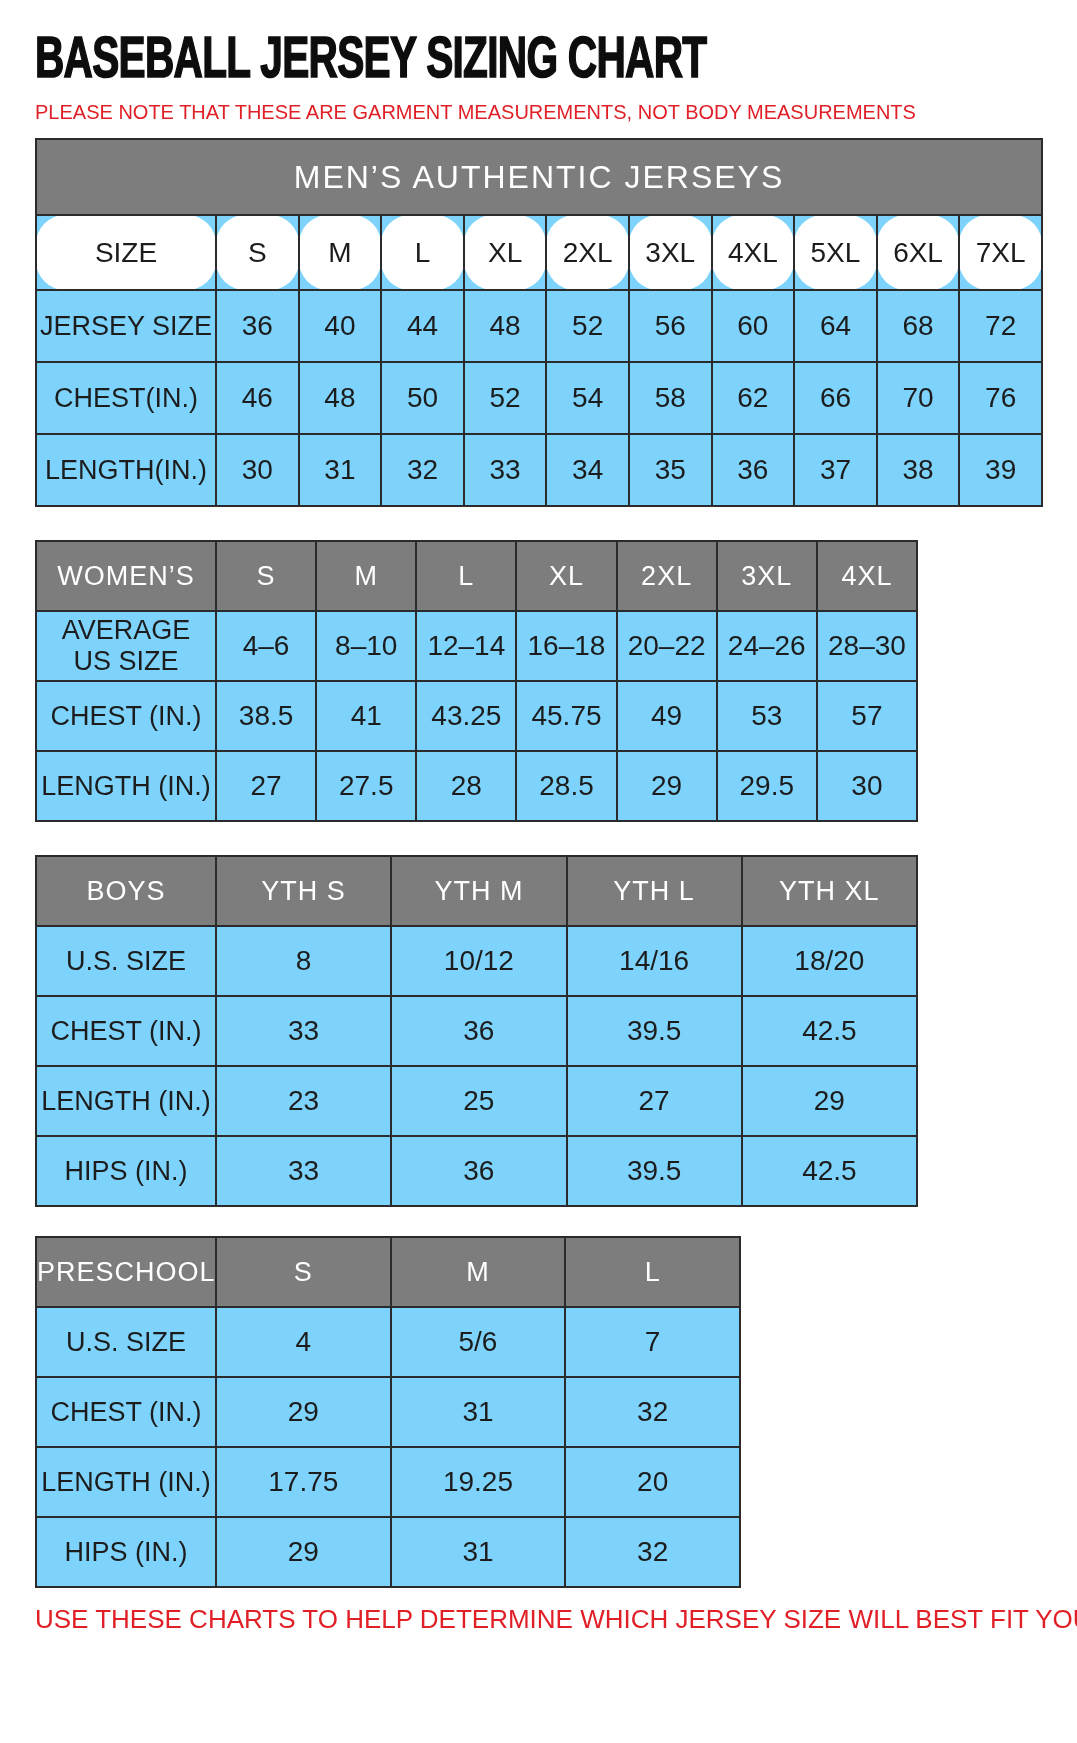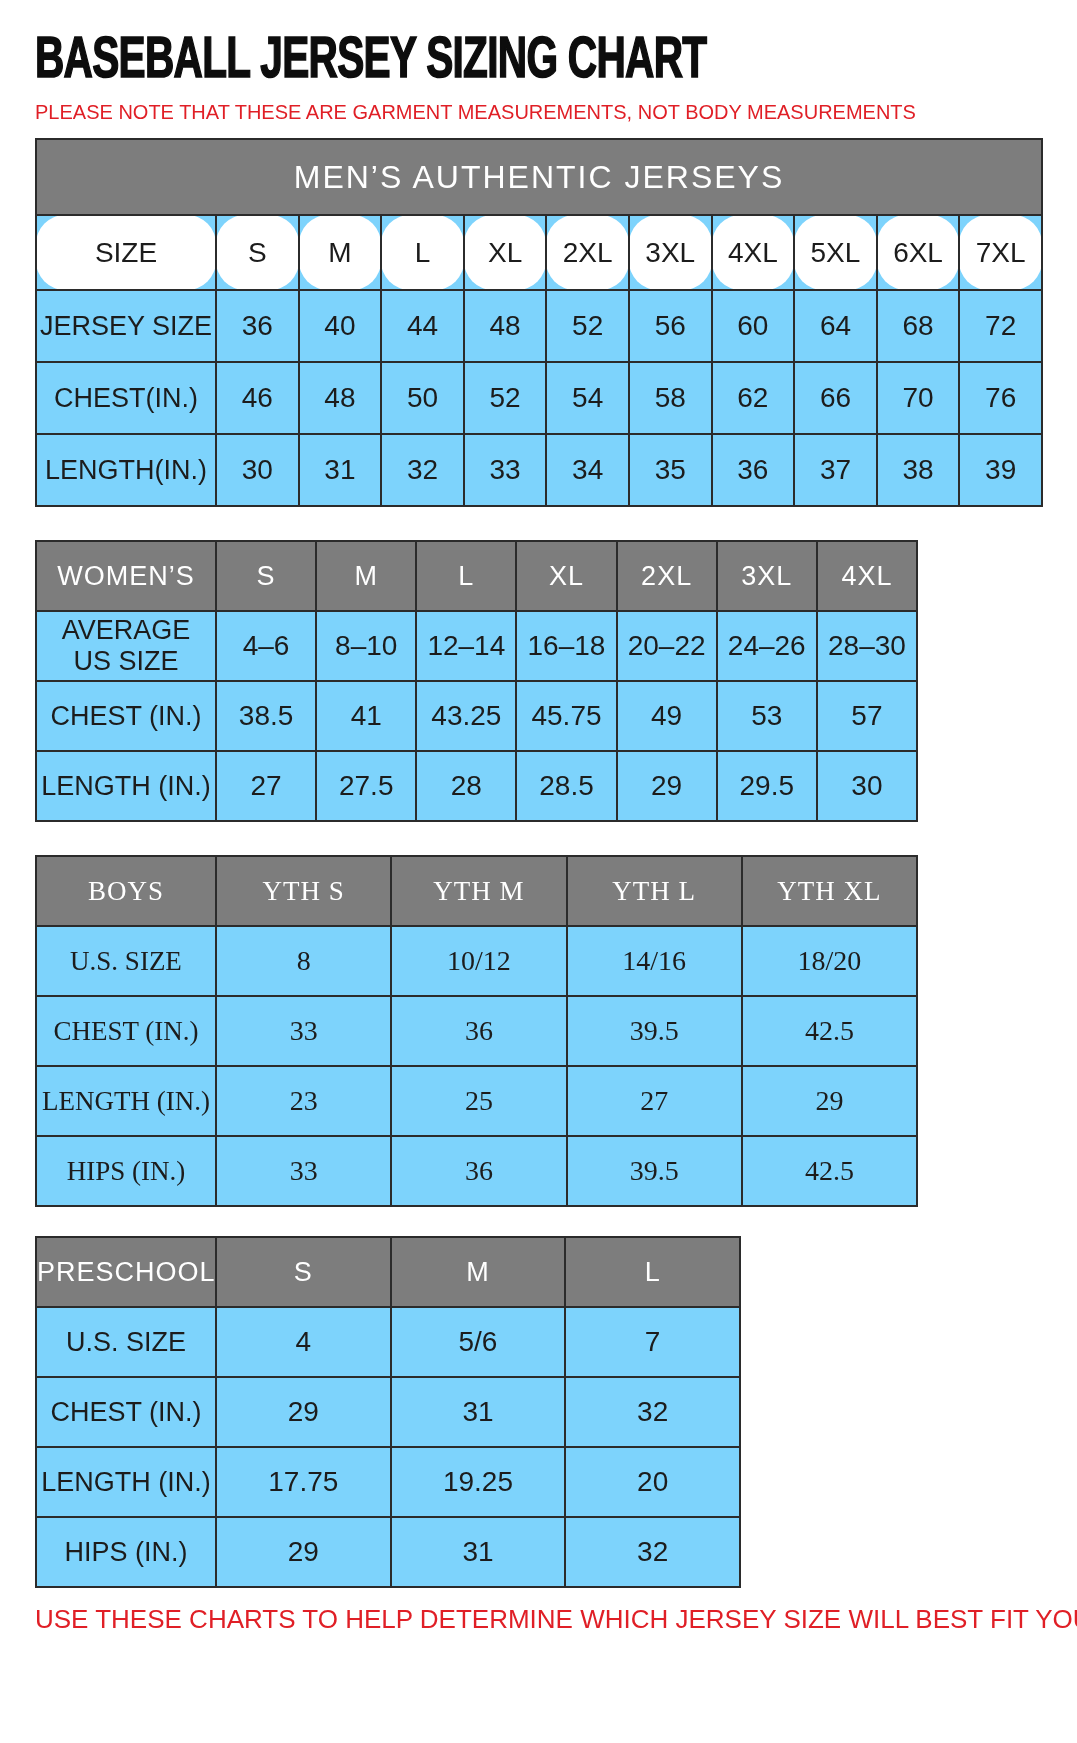--- a/index.html
+++ b/index.html
@@ -37,21 +37,21 @@
 
   
   table {
     border-collapse: collapse;
     table-layout: fixed;
     background: #7dd3fc;
     padding-left: 31px;
   }
   .tbl-mens      { width: 1008px; margin-top: 14px; }
   .tbl-womens    { width: 883px;  margin-top: 33px; }
-  .tbl-boys      { width: 883px;  margin-top: 33px; font-family: Liberation Serif, serif; }
+  .tbl-boys      { width: 883px;  margin-top: 33px; }
   .tbl-preschool { width: 706px;  margin-top: 29px; }
   col.label-col  { width: 180px; }
 
   th, td {
     border: 2px solid #2b2b2b;
     text-align: center;
     vertical-align: middle;
     font-weight: normal;
     overflow: hidden;
   }

